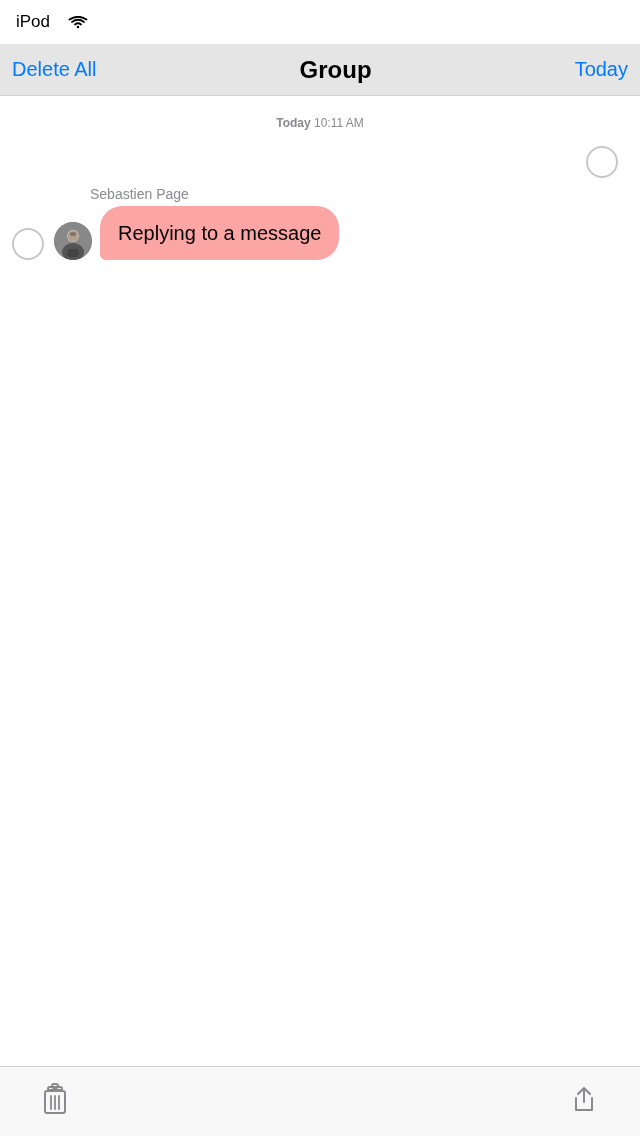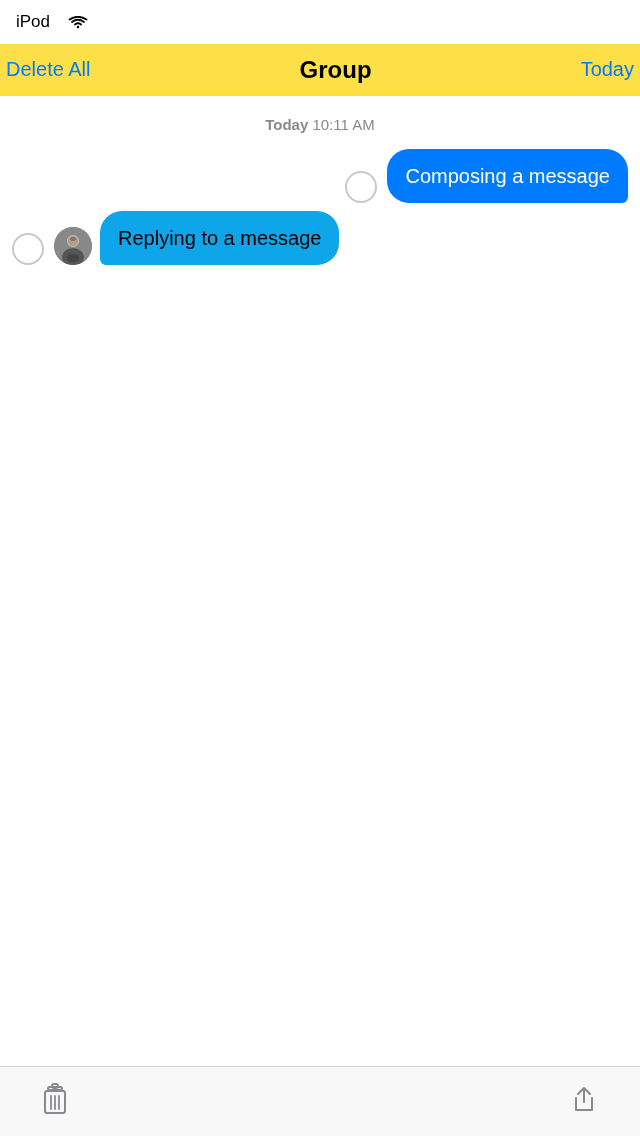--- a/index.html
+++ b/index.html
@@ -28,23 +28,23 @@
       font-weight: 500;
       color: #000;
     }
 
     
     .nav-bar {
       height: 52px;
       display: flex;
       align-items: center;
       justify-content: space-between;
-      padding: 0 6px;
+      padding: 0 12px;
       border-bottom: 1px solid #d1d1d6;
-      background: #fde047;
+      background: #e5e5e5;
       gap: 8px;
     }
     .nav-button {
       font-size: 20px;
       color: #007aff;
       cursor: pointer;
       background: none;
       border: none;
       padding: 0;
     }
@@ -60,21 +60,21 @@
       padding: 20px 0;
       background: #ffffff;
       height: calc(1136px - 44px - 52px - 70px);
       overflow-y: auto;
     }
 
     
     .timestamp {
       text-align: center;
       margin-bottom: 16px;
-      font-size: 15px;
+      font-size: 12px;
       color: #8a8a8e;
     }
     .timestamp-bold {
       font-weight: 600;
       color: #8a8a8e;
     }
 
     
     .message-row {
       display: flex;
@@ -126,21 +126,21 @@
       border-radius: 22px;
       font-size: 20px;
       line-height: 1.3;
     }
     .bubble.outgoing {
       background: #007aff;
       color: #ffffff;
       border-bottom-right-radius: 6px;
     }
     .bubble.incoming {
-      background: #0ea5e9;
+      background: #fca5a5;
       color: #000000;
       border-bottom-left-radius: 6px;
     }
 
     
     .sender-name {
       font-size: 14px;
       color: #8a8a8e;
       margin-left: 90px;
       margin-bottom: 4px;
@@ -198,23 +198,23 @@
 
 <div class="messages-area">
 
   <div class="timestamp">
     <span class="timestamp-bold">Today</span>
     <span>10:11 AM</span>
   </div>
 
   <div class="message-row outgoing">
     <div class="selection-circle"></div>
-    <div class="bubble outgoing">Composing a message</div>
   </div>
 
+  <div class="sender-name">Sebastien Page</div>
 
   <div class="message-row incoming">
     <div class="selection-circle"></div>
     <div class="avatar">
 
       <svg class="avatar-svg" viewBox="0 0 38 38" xmlns="http://www.w3.org/2000/svg">
         <circle cx="19" cy="19" r="19" fill="#888"></circle>
 
         <circle cx="19" cy="14" r="6" fill="#ccc"></circle>
 

